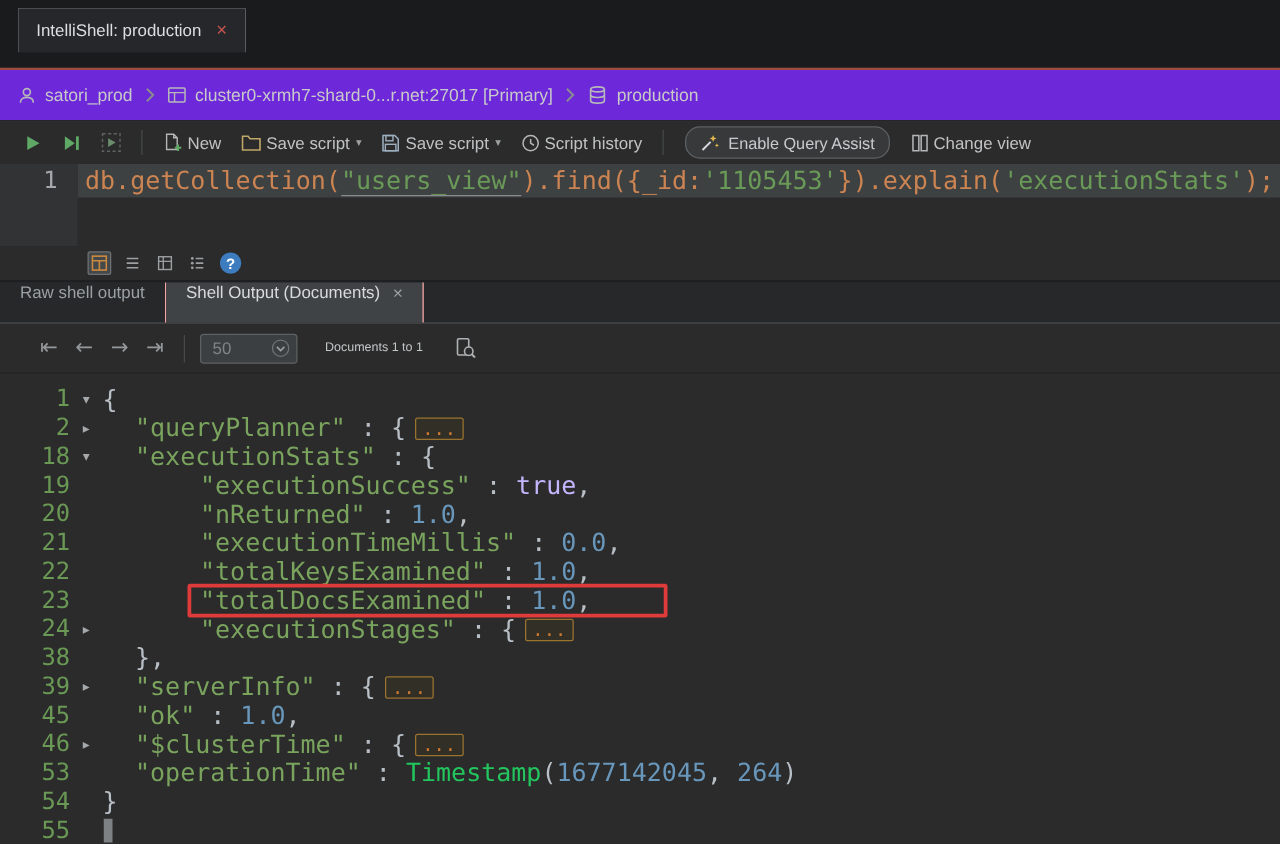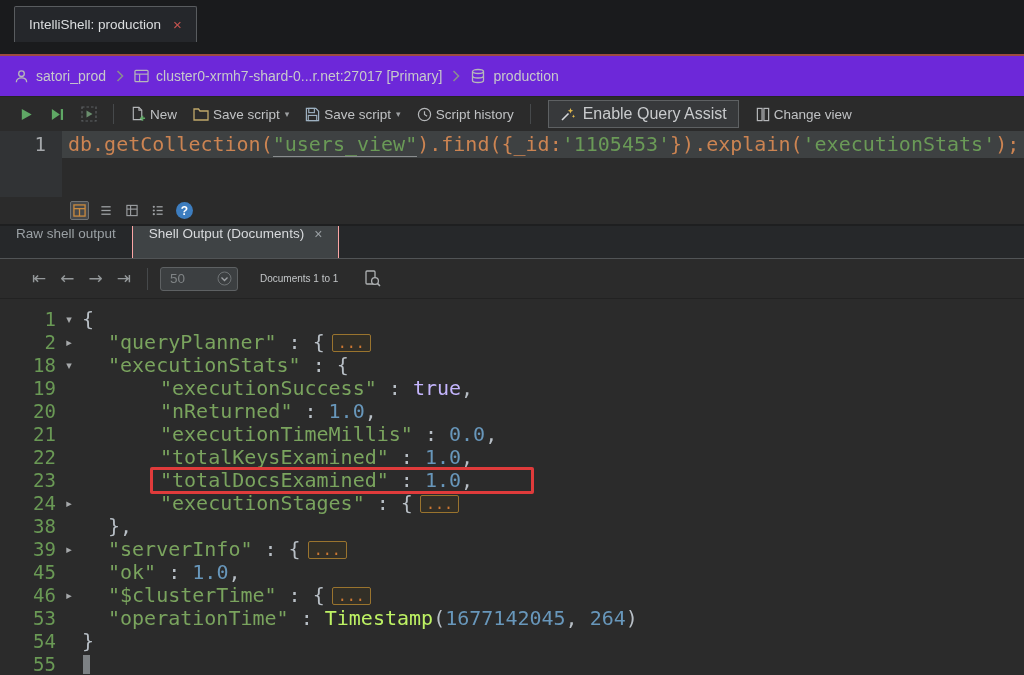--- a/index.html
+++ b/index.html
@@ -17,21 +17,21 @@
   
   .breadcrumb{height:41px;display:flex;align-items:center;gap:9px;padding-left:14px;background:#6d28d9;border-bottom:1px solid #252525;flex:none}
   .bc-item{display:flex;align-items:center;gap:7px;color:#c7c9cb;font-size:14px;cursor:pointer}
   .bc-sep{display:flex;align-items:center;margin:0 1px}
 
   
   .toolbar{height:34px;display:flex;align-items:center;gap:2px;padding-left:12px;background:#2b2b2b;flex:none}
   .tbtn{display:flex;align-items:center;gap:4px;padding:3px 7px;color:#c0c2c4;font-size:13.5px;border-radius:3px;cursor:pointer;white-space:nowrap}
   .tsep{width:1px;height:20px;background:#46494b;margin:0 7px}
   .dd{color:#9da0a2;font-size:9px;margin-left:1px}
-  .qa-btn{display:flex;align-items:center;gap:7px;padding:4px 11px;border:1px solid #5e6163;border-radius:0;background:#37393b;color:#c9cbcd;font-size:16px;margin:0 8px;cursor:pointer;white-space:nowrap}
+  .qa-btn{display:flex;align-items:center;gap:7px;padding:4px 11px;border:1px solid #5e6163;border-radius:12px;background:#37393b;color:#c9cbcd;font-size:13px;margin:0 8px;cursor:pointer;white-space:nowrap}
 
   
   .editor{height:66px;display:flex;flex:none;background:#2b2b2b}
   .egutter{width:62px;background:#313335;color:#a5a8ab;font:19px/27px "DejaVu Sans Mono",monospace;text-align:right;padding-right:16px;flex:none}
   .ecode{flex:1;overflow:hidden}
   .eline{height:27px;background:#3e4142;font:20px/27px "DejaVu Sans Mono",monospace;padding-left:6px;white-space:pre}
   .c-code{color:#cc8452}
   .c-str{color:#6a9a57}
   .u-line{border-bottom:1px solid #8a8d8f}
 
@@ -60,21 +60,21 @@
   .json{flex:1;padding-top:9px;font:20px/23px "DejaVu Sans Mono",monospace;overflow:hidden;background:#2b2b2b}
   .orow{height:23px;display:flex;align-items:center;position:relative;white-space:pre}
   .onum{width:56px;text-align:right;color:#6a9955;font-size:19px;flex:none}
   .oarrow{width:26px;text-align:center;color:#a6a9ab;font-size:11px;flex:none;font-family:"DejaVu Sans",sans-serif;cursor:pointer}
   .oindent{flex:none;display:inline-block;height:1px}
   .ocontent{display:flex;align-items:center}
   .c-key{color:#7aa45e}
   .c-punct{color:#b8bfc6}
   .c-num{color:#6897bb}
   .c-bool{color:#c4b5fd}
-  .c-fn{color:#bef264}
+  .c-fn{color:#22c55e}
   .c-ellipsis{border:1px solid #9a742e;color:#cc7832;background:#322f27;padding:0 5px;margin-left:7px;font-size:15px;line-height:16px;display:inline-block;border-radius:2px;cursor:pointer}
   .caret{width:7px;height:19px;background:#7d8184;display:inline-block;margin-left:1px}
   .orow.hl::after{content:'';position:absolute;left:150px;top:-2px;width:378px;height:21px;border:3px solid #df3b3b;border-radius:2px;pointer-events:none}
 </style>
 </head>
 <body>
 
 <div class="app">
 
   <div class="titlebar">

